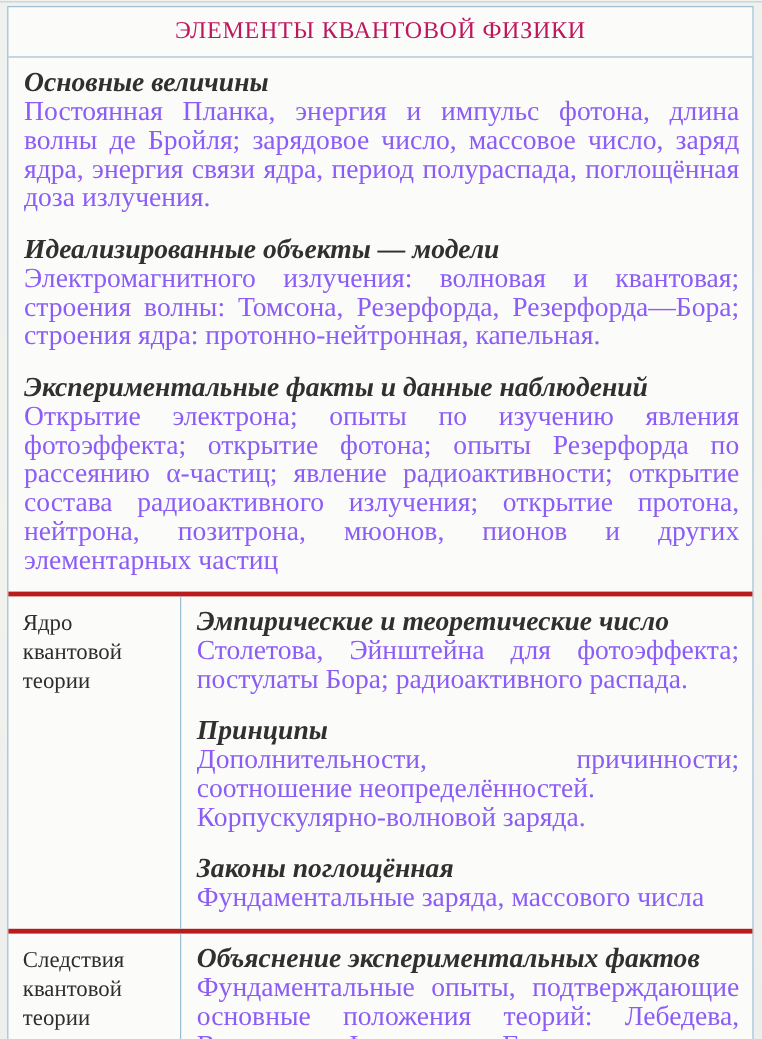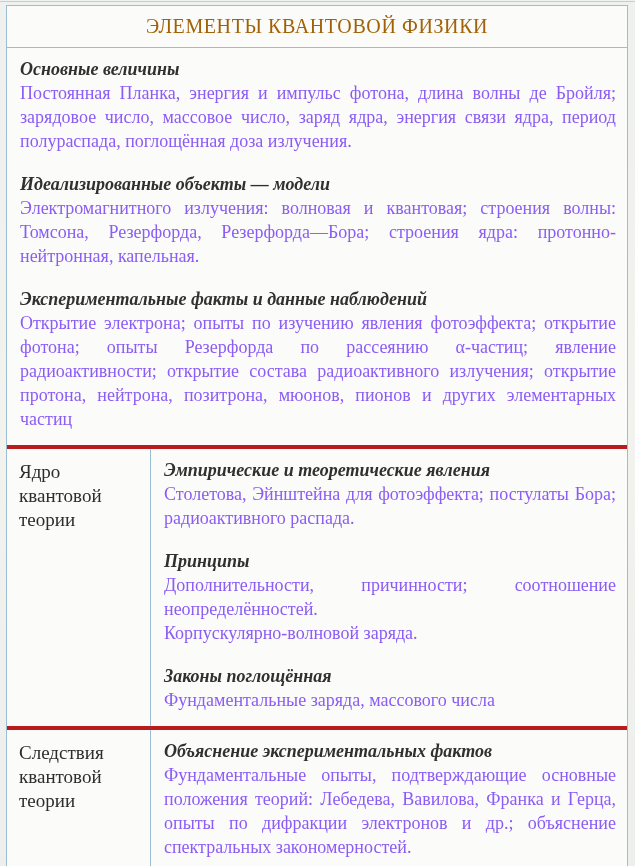--- a/index.html
+++ b/index.html
@@ -31,41 +31,41 @@
     color: #2d2d2d;
   }
   .qtable-header {
     min-height: 42px;
     border-bottom: 1px solid #9cbed2;
     display: flex;
     align-items: center;
     justify-content: center;
     font-size: 20px;
     letter-spacing: 0.6px;
-    color: #a16207;
+    color: #be185d;
   }
   .qrow {
     display: flex;
     align-items: stretch;
   }
   .qrow + .qrow {
     border-top: 4px solid #b91c1c;
   }
   .cell-left {
     width: 144px;
     flex: 0 0 144px;
     border-right: 1px solid #9cbed2;
     padding: 11px 6px 10px 12px;
     font-size: 19px;
     line-height: 24px;
   }
   .cell-right {
     flex: 1 1 auto;
     padding: 9px 11px 14px 13px;
-    font-size: 18px;
+    font-size: 23px;
     line-height: 24px;
   }
   .row-1 { min-height: 394px; }
   .row-2 { min-height: 230px; }
   .row-3 { min-height: 180px; }
   .block + .block { margin-top: 19px; }
   .block-heading {
     font-style: italic;
     font-weight: bold;
     color: #303030;
@@ -101,21 +101,21 @@
         </div>
       </div>
     </div>
 
     <div class="qrow row-2">
       <div class="cell-left">
         <span>Ядро квантовой теории</span>
       </div>
       <div class="cell-right">
         <div class="block">
-          <p class="block-heading">Эмпирические и теоретические явления</p>
+          <p class="block-heading">Эмпирические и теоретические число</p>
           <p class="block-paragraph">Столетова, Эйнштейна для фотоэффекта; постулаты Бора; радиоактивного распада.</p>
         </div>
         <div class="block">
           <p class="block-heading">Принципы</p>
           <p class="block-paragraph">Дополнительности, причинности; соотношение неопределённостей.</p>
           <p class="block-paragraph">Корпускулярно-волновой заряда.</p>
         </div>
         <div class="block">
           <p class="block-heading">Законы поглощённая</p>
           <p class="block-paragraph">Фундаментальные заряда, массового числа</p>

